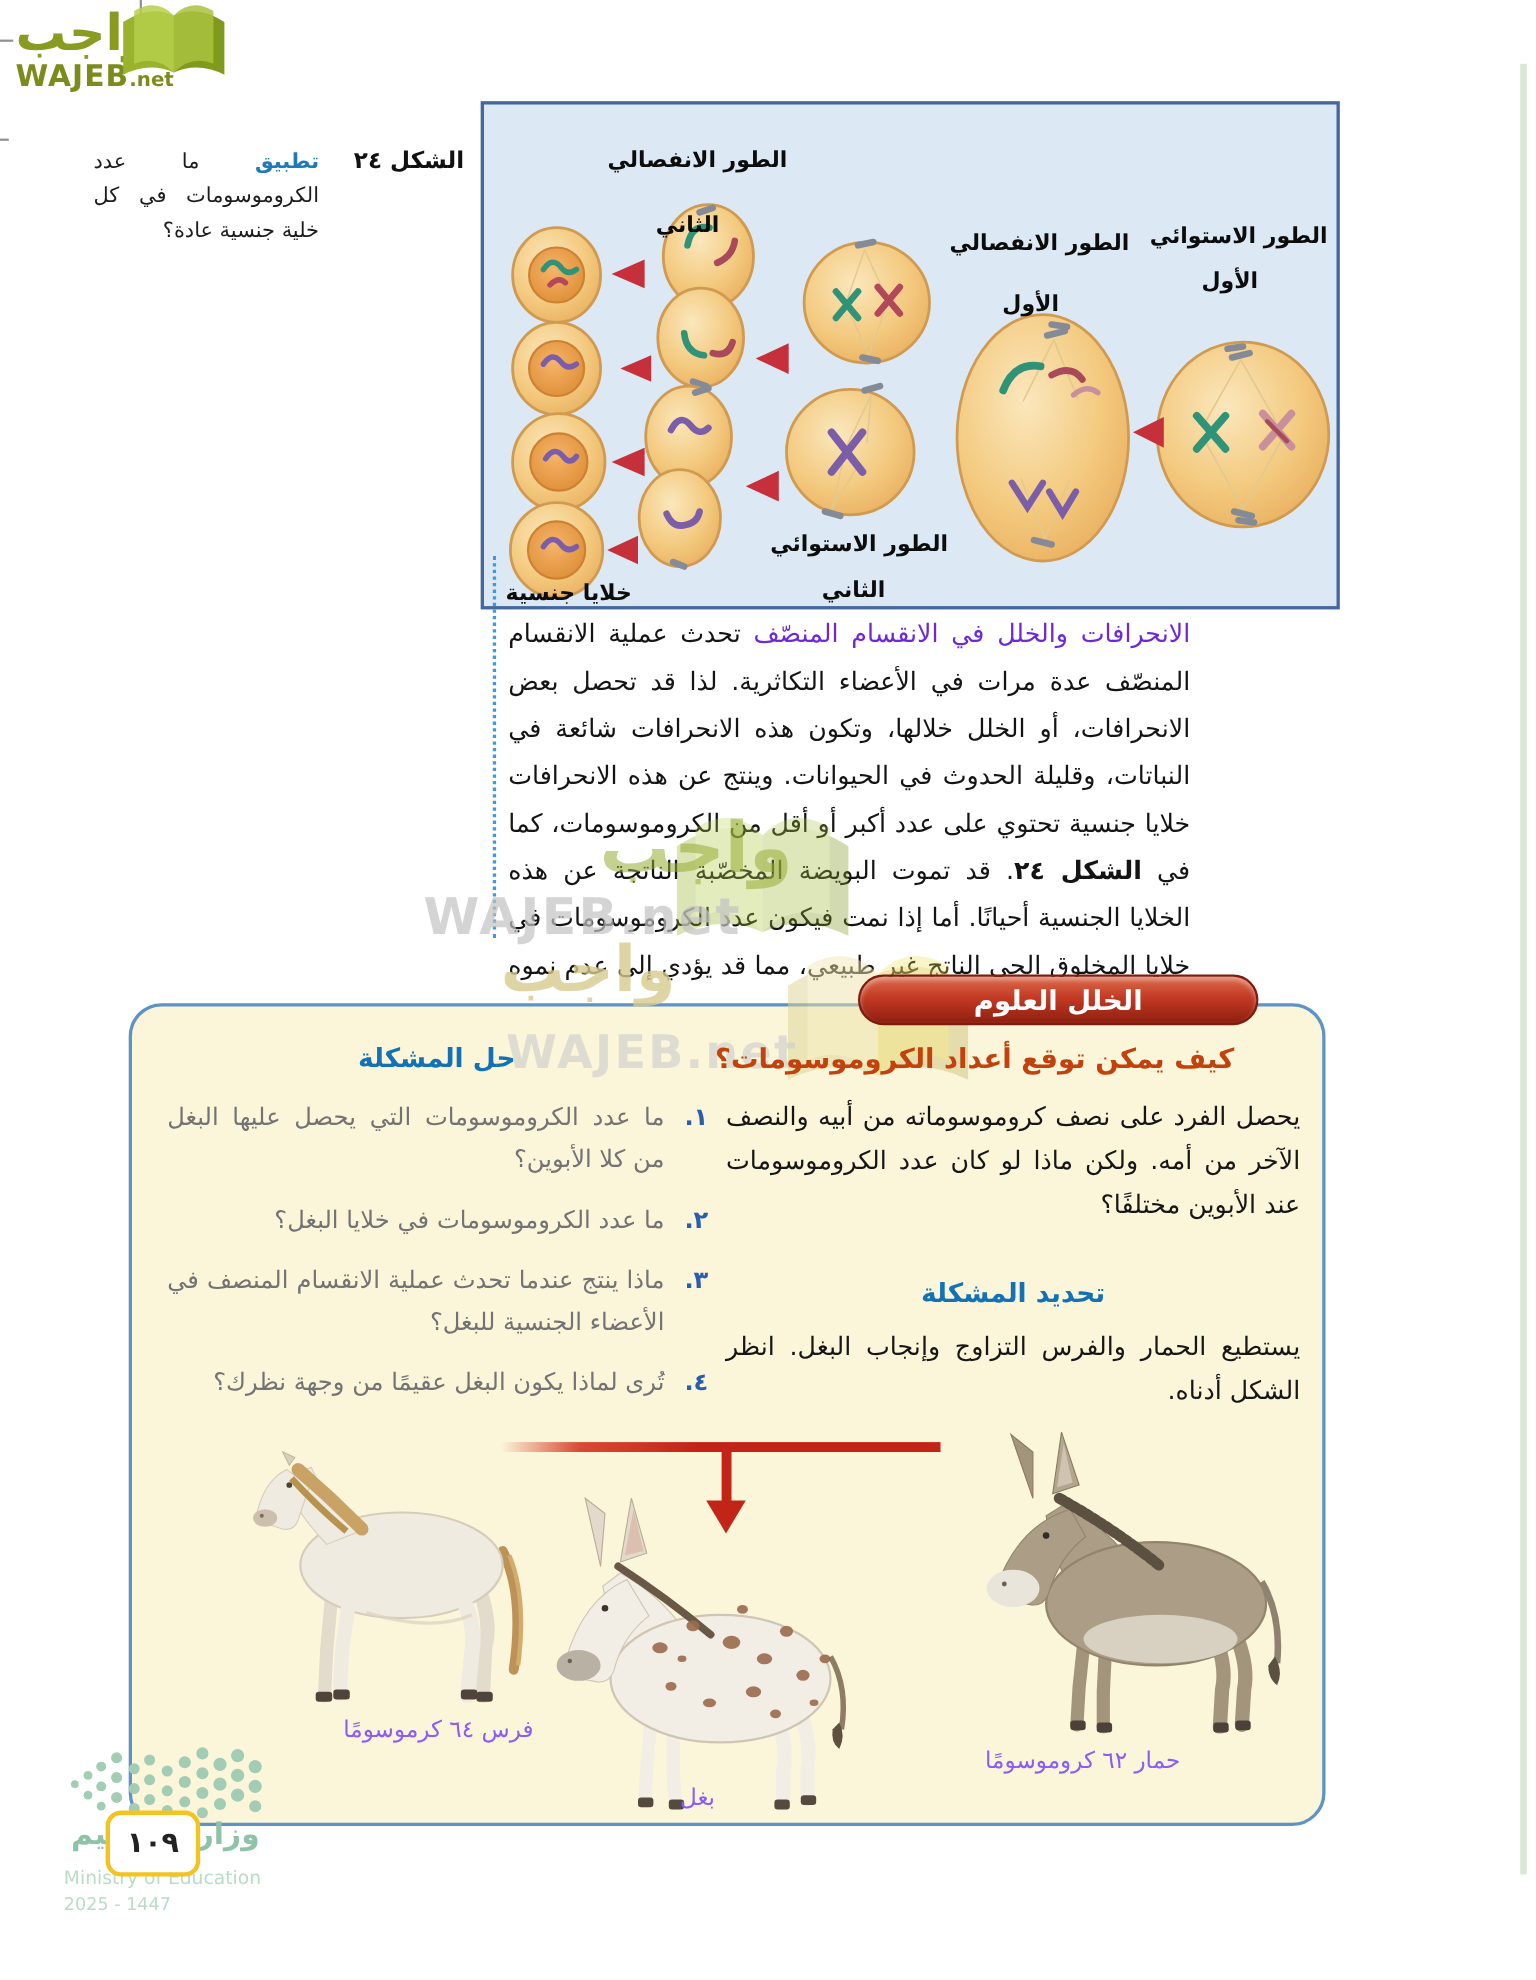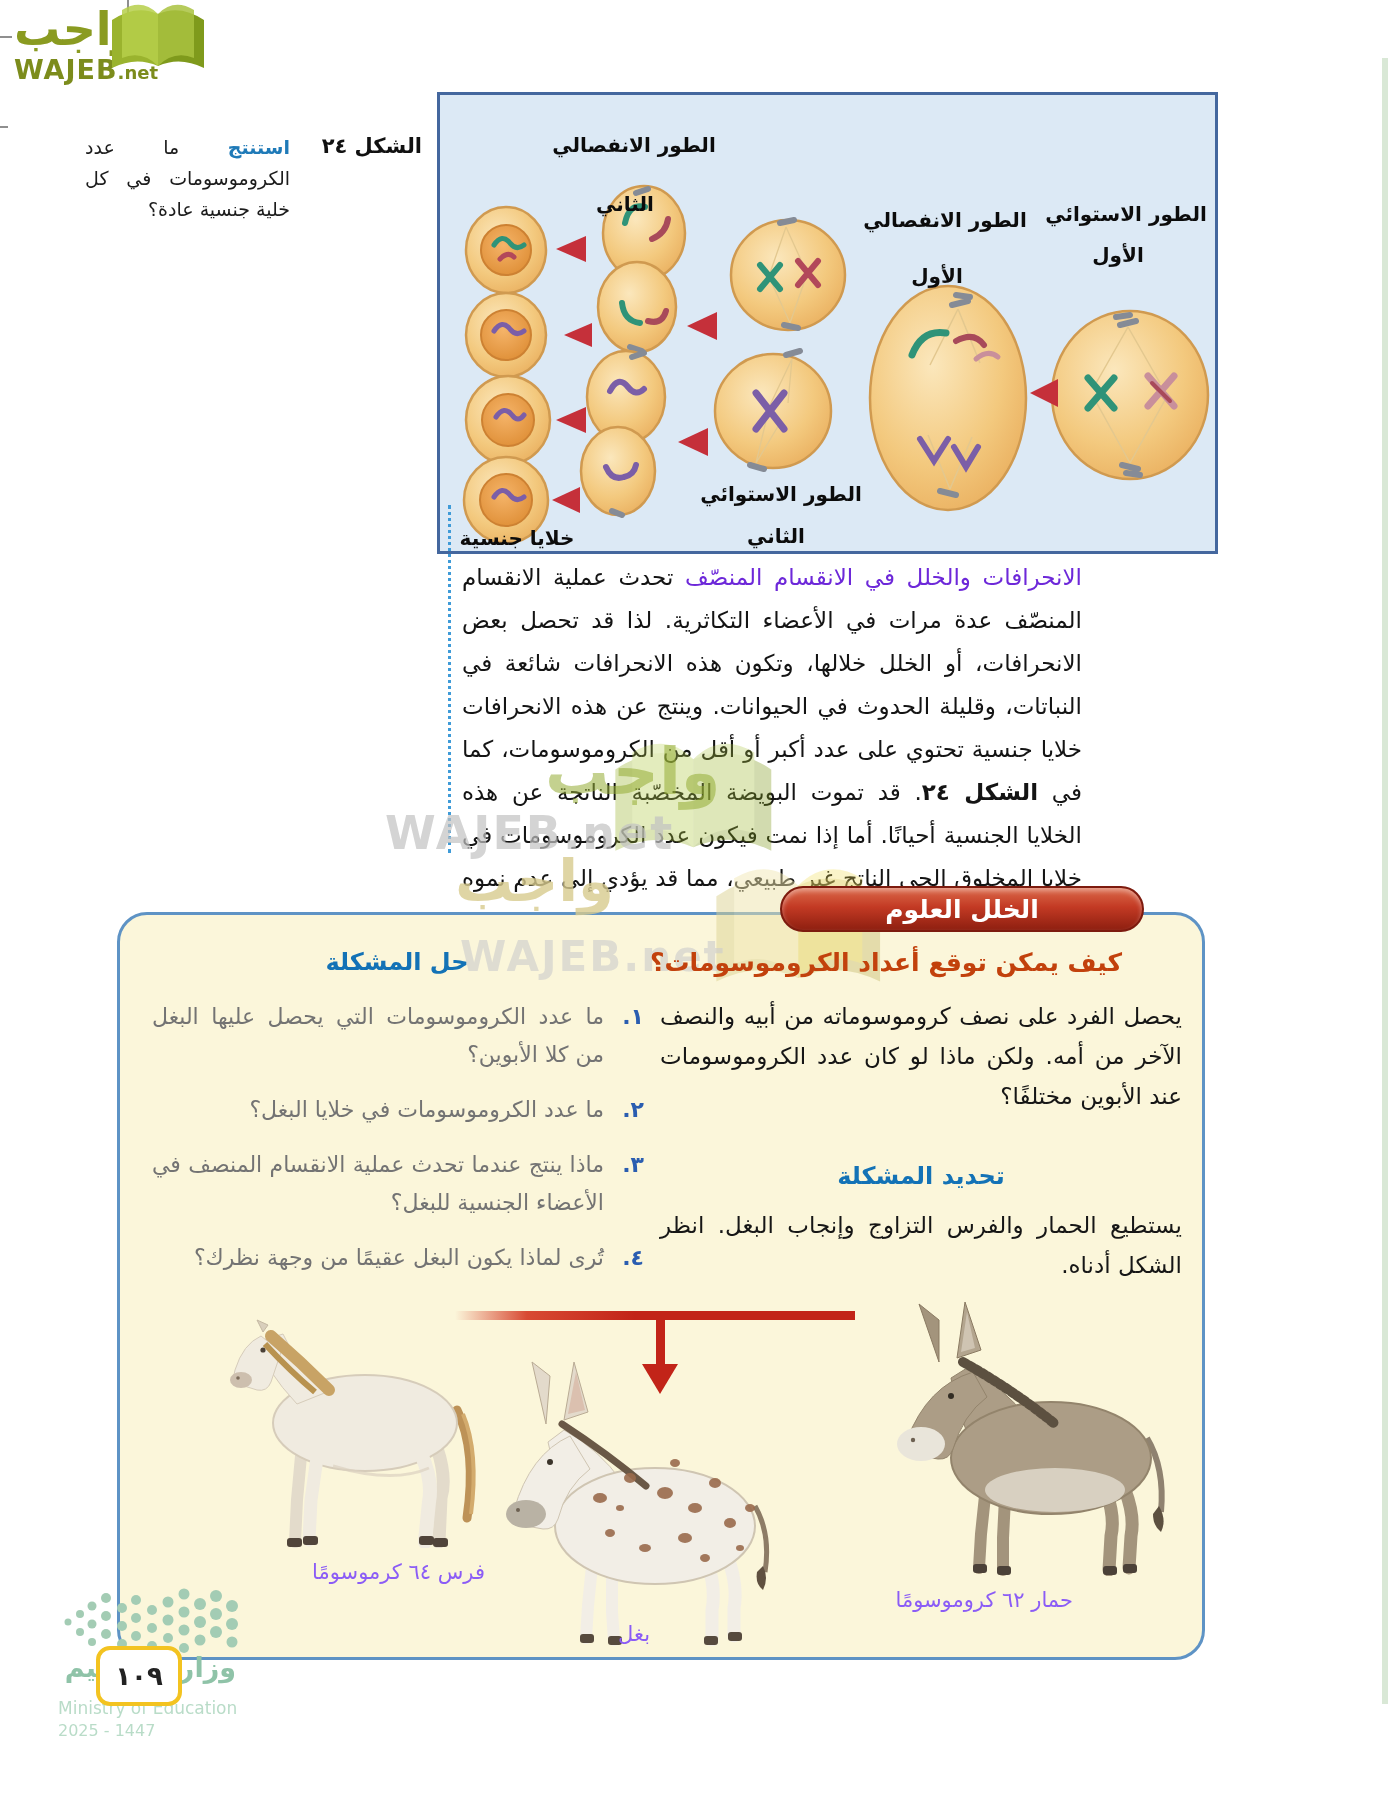--- a/index.html
+++ b/index.html
@@ -202,21 +202,21 @@
     <div class="fig-label" style="left:686px;top:119px">الطور الاستوائي</div>
     <div class="fig-label" style="left:678px;top:160px">الأول</div>
     <div class="fig-label" style="left:341px;top:399px">الطور الاستوائي</div>
     <div class="fig-label" style="left:336px;top:441px">الثاني</div>
     <div class="fig-label" style="left:77px;top:443px">خلايا جنسية</div>
   </div>
 
   <div class="abs caption-block">
     <div class="cap-label">الشكل ٢٤</div>
     <div class="cap-text">
-      <p><span class="inquiry">استنتج</span><span> ما عدد الكروموسومات في كل خلية جنسية عادة؟</span></p>
+      <p><span class="inquiry">تطبيق</span><span> ما عدد الكروموسومات في كل خلية جنسية عادة؟</span></p>
     </div>
   </div>
 
   <div class="abs dotline"></div>
 
   <div class="abs body-par">
     <span class="lead-red">الانحرافات والخلل في الانقسام المنصّف </span><span>تحدث عملية الانقسام المنصّف عدة مرات في الأعضاء التكاثرية. لذا قد تحصل بعض الانحرافات، أو الخلل خلالها، وتكون هذه الانحرافات شائعة في النباتات، وقليلة الحدوث في الحيوانات. وينتج عن هذه الانحرافات خلايا جنسية تحتوي على عدد أكبر أو أقل من الكروموسومات، كما في </span><span class="b">الشكل ٢٤</span><span>. قد تموت البويضة المخصّبة الناتجة عن هذه الخلايا الجنسية أحيانًا. أما إذا نمت فيكون عدد الكروموسومات في خلايا المخلوق الحي الناتج غير طبيعي، مما قد يؤدي إلى عدم نموه بشكل طبيعي. انظر </span><span class="b">الشكل ٢٥</span><span>.</span>
   </div>
 
   <div class="abs wm" style="left:385px;top:728px;width:430px;height:165px">

